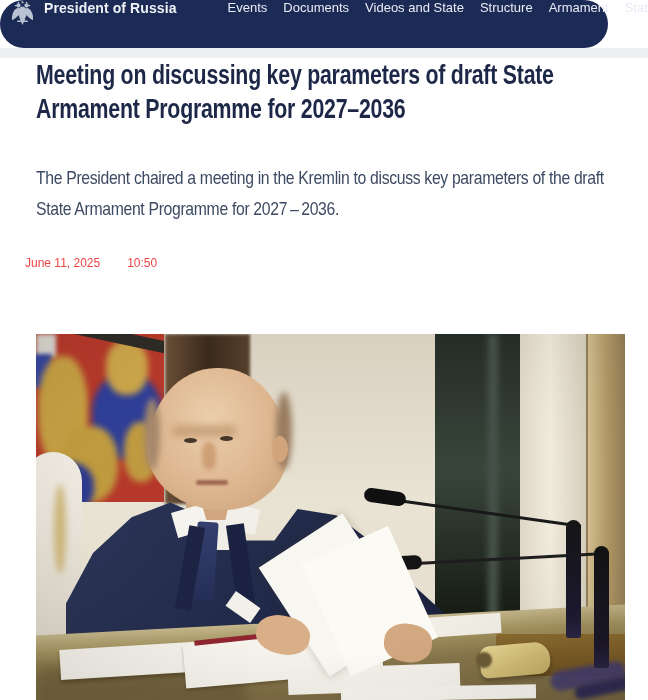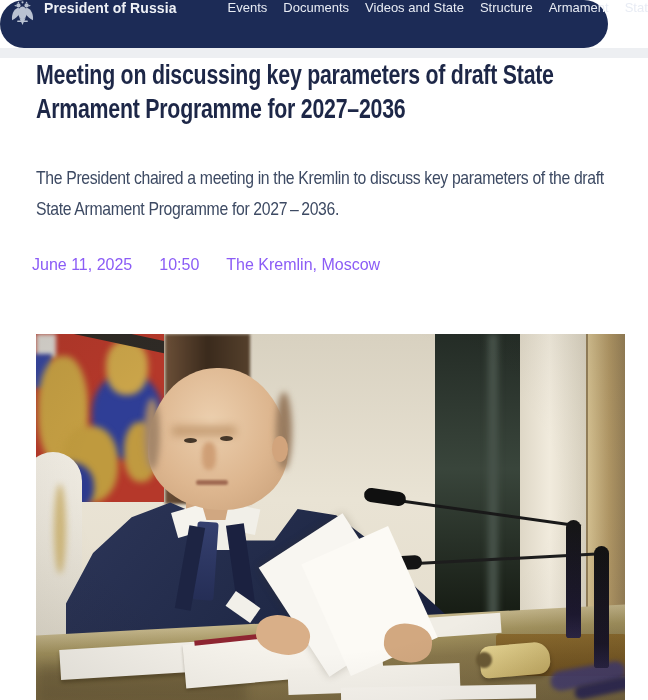--- a/index.html
+++ b/index.html
@@ -30,22 +30,22 @@
     transform:scaleX(0.79);transform-origin:0 0;
     font-size:27px;line-height:34px;font-weight:bold;letter-spacing:-.3px;
     color:#1d2747;
   }
   .lead{
     position:absolute;left:36px;top:162px;width:712px;margin:0;
     transform:scaleX(0.83);transform-origin:0 0;
     font-size:19px;line-height:31px;color:#3d4a63;letter-spacing:-.4px;
   }
   .meta{
-    position:absolute;left:32px;top:256px;display:flex;gap:27px;
-    font-size:16px;color:#8b5cf6;
+    position:absolute;left:25px;top:256px;display:flex;gap:27px;
+    font-size:12px;color:#ef4444;
   }
   
   .photo{
     position:absolute;left:36px;top:334px;width:589px;height:366px;margin:0;
     overflow:hidden;cursor:pointer;
     background:linear-gradient(180deg,#d8d1c0,#e9e3d4 45%,#e3dccb);
   }
   .photo div{position:absolute;}
   .flag{left:0;top:0;width:128px;height:168px;background:#b5382a;overflow:hidden;}
   .f-white{left:0;top:0;width:20px;height:24px;background:#d8d5cf;filter:blur(2px);}
@@ -151,21 +151,20 @@
   </nav>
 </div>
 <div class="band"></div>
 
 <main>
   <h1 class="title">Meeting on discussing key parameters of draft State Armament Programme for 2027–2036</h1>
   <p class="lead">The President chaired a meeting in the Kremlin to discuss key parameters of the draft State Armament Programme for 2027 – 2036.</p>
   <div class="meta">
     <span>June 11, 2025</span>
     <span>10:50</span>
-    <span>The Kremlin, Moscow</span>
   </div>
 
   <figure class="photo" role="img" aria-label="President Vladimir Putin seated at a desk in the Kremlin holding papers, with the presidential standard and marble columns behind him and gooseneck microphones on the desk">
     <div class="browncol"></div>
     <div class="pilaster"></div>
     <div class="pil-streak"></div>
     <div class="lightstrip"></div>
     <div class="beigecol"></div>
     <div class="flag">
       <div class="f-white"></div>

